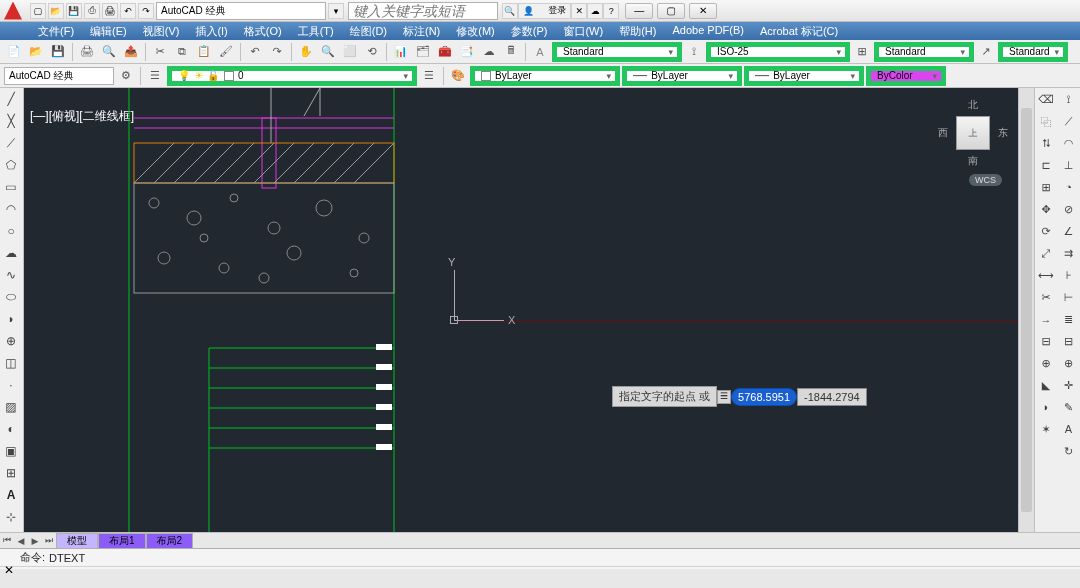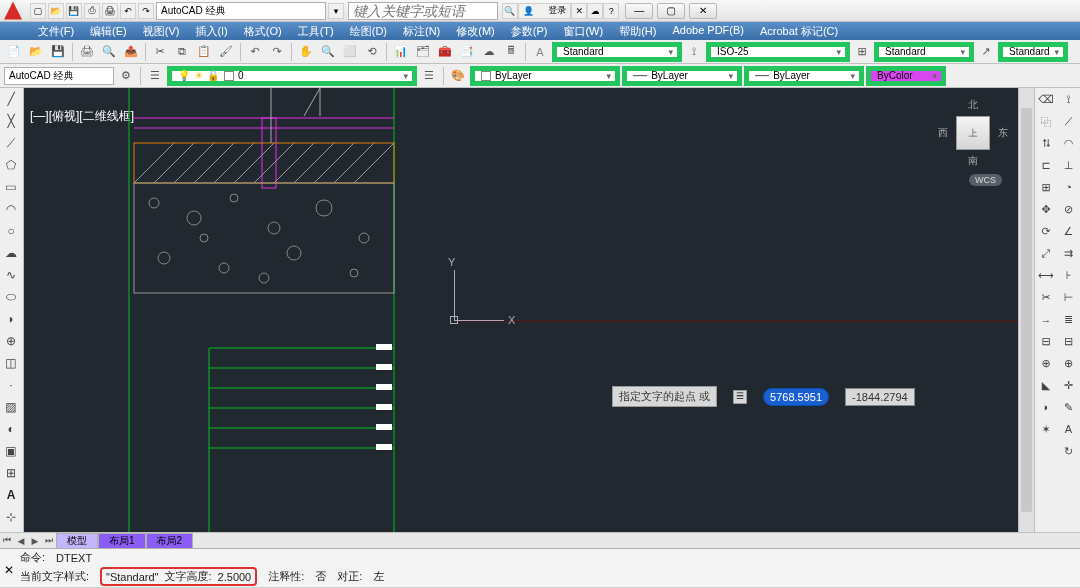--- a/index.html
+++ b/index.html
@@ -29,32 +29,32 @@
 .rt-btn { width: 22px; height: 22px; font-size: 11px; display: flex; align-items: center; justify-content: center; cursor: pointer; color: #444; }
 .scroll-v { width: 16px; background: #e0e0e0; border-left: 1px solid #c0c0c0; position: relative; }
 .scroll-thumb-v { position: absolute; top: 20px; bottom: 20px; left: 2px; right: 2px; background: #c8c8c8; border-radius: 2px; }
 .viewcube { position: absolute; top: 10px; right: 10px; width: 70px; height: 70px; }
 .viewcube-face { position: absolute; top: 18px; left: 18px; width: 34px; height: 34px; background: linear-gradient(#f4f4f4,#d6d6d6); border: 1px solid #999; font-size: 9px; display: flex; align-items: center; justify-content: center; color: #666; }
 .vc-label { position: absolute; color: #aaa; font-size: 10px; }
 .wcs-badge { position: absolute; top: 86px; right: 16px; padding: 1px 6px; background: #555f68; color: #ddd; font-size: 9px; border-radius: 6px; }
 .axis-marker { position: absolute; }
 .axis-line { position: absolute; background: #aab; }
 .axis-letter { position: absolute; color: #aab; font-size: 11px; }
-.dynamic-input { position: absolute; display: flex; align-items: center; gap: 16px; }
+.dynamic-input { position: absolute; display: flex; align-items: center; gap: 0; }
 .di-prompt { background: #d8d8d8; color: #333; font-size: 11px; padding: 2px 6px; border: 1px solid #999; }
 .di-coord { font-size: 11px; padding: 2px 6px; border: 1px solid #888; }
 .di-coord.active { background: #1a5fd0; color: #fff; border-color: #0a4fb0; border-radius: 9px; }
 .di-coord.inactive { background: #d8d8d8; color: #333; }
 .tabs-row { height: 16px; background: #e8e8e8; display: flex; align-items: center; border-top: 1px solid #c0c0c0; font-size: 10px; }
 .tab-nav { width: 14px; font-size: 9px; text-align: center; cursor: pointer; color: #555; }
 .tab { padding: 0 10px; border: 1px solid #b0b0b0; border-bottom: none; background: #8b5cf6; cursor: pointer; }
 .tab.active { background: #c4b5fd; font-weight: normal; }
 .scroll-h { flex: 1; height: 14px; background: #e8e8e8; position: relative; }
 .cmd-area { background: #f4f4f4; border-top: 1px solid #b0b0b0; font-size: 11px; position: relative; }
-.cmd-line { padding: 1px 20px; color: #222; display: flex; align-items: center; gap: 11px; }
+.cmd-line { padding: 1px 20px; color: #222; display: flex; align-items: center; gap: 4px; }
 .cmd-close { position: absolute; left: 2px; top: 14px; width: 14px; height: 14px; font-size: 12px; display: flex; align-items: center; justify-content: center; cursor: pointer; }
 .red-box { border: 2px solid #e03030; padding: 0 4px; display: inline-flex; align-items: center; gap: 6px; border-radius: 4px; }
 .cmd-input-line { padding: 1px 4px; display: flex; align-items: center; gap: 2px; border-top: 1px solid #d0d0d0; }
 svg.drawing { position: absolute; top: 0; left: 0; }
 .ws-combo { width: 170px; height: 18px; border: 1px solid #b0b0b0; background: #fff; font-size: 10px; padding: 0 4px; display: flex; align-items: center; }
 .acc-combo { width: 110px; height: 18px; border: 1px solid #b0b0b0; background: #fff; font-size: 10px; padding: 0 4px; display: flex; align-items: center; }
 </style>
 </head>
 <body>
 
@@ -356,32 +356,20 @@
   <div class="tab">布局2</div>
   <div class="scroll-h"></div>
 </div>
 
 <div class="cmd-area">
   <div class="cmd-close">✕</div>
   <div class="cmd-line">
     <span>命令:</span>
     <span>DTEXT</span>
   </div>
-  <div class="cmd-line">
-    <span>当前文字样式:</span>
-    <span class="red-box">
-      <span>"Standard"</span>
-      <span>文字高度:</span>
-      <span>2.5000</span>
-    </span>
-    <span>注释性:</span>
-    <span>否</span>
-    <span>对正:</span>
-    <span>左</span>
-  </div>
   <div class="cmd-input-line">
     
     
     
     
     
     
     
     
   </div>

